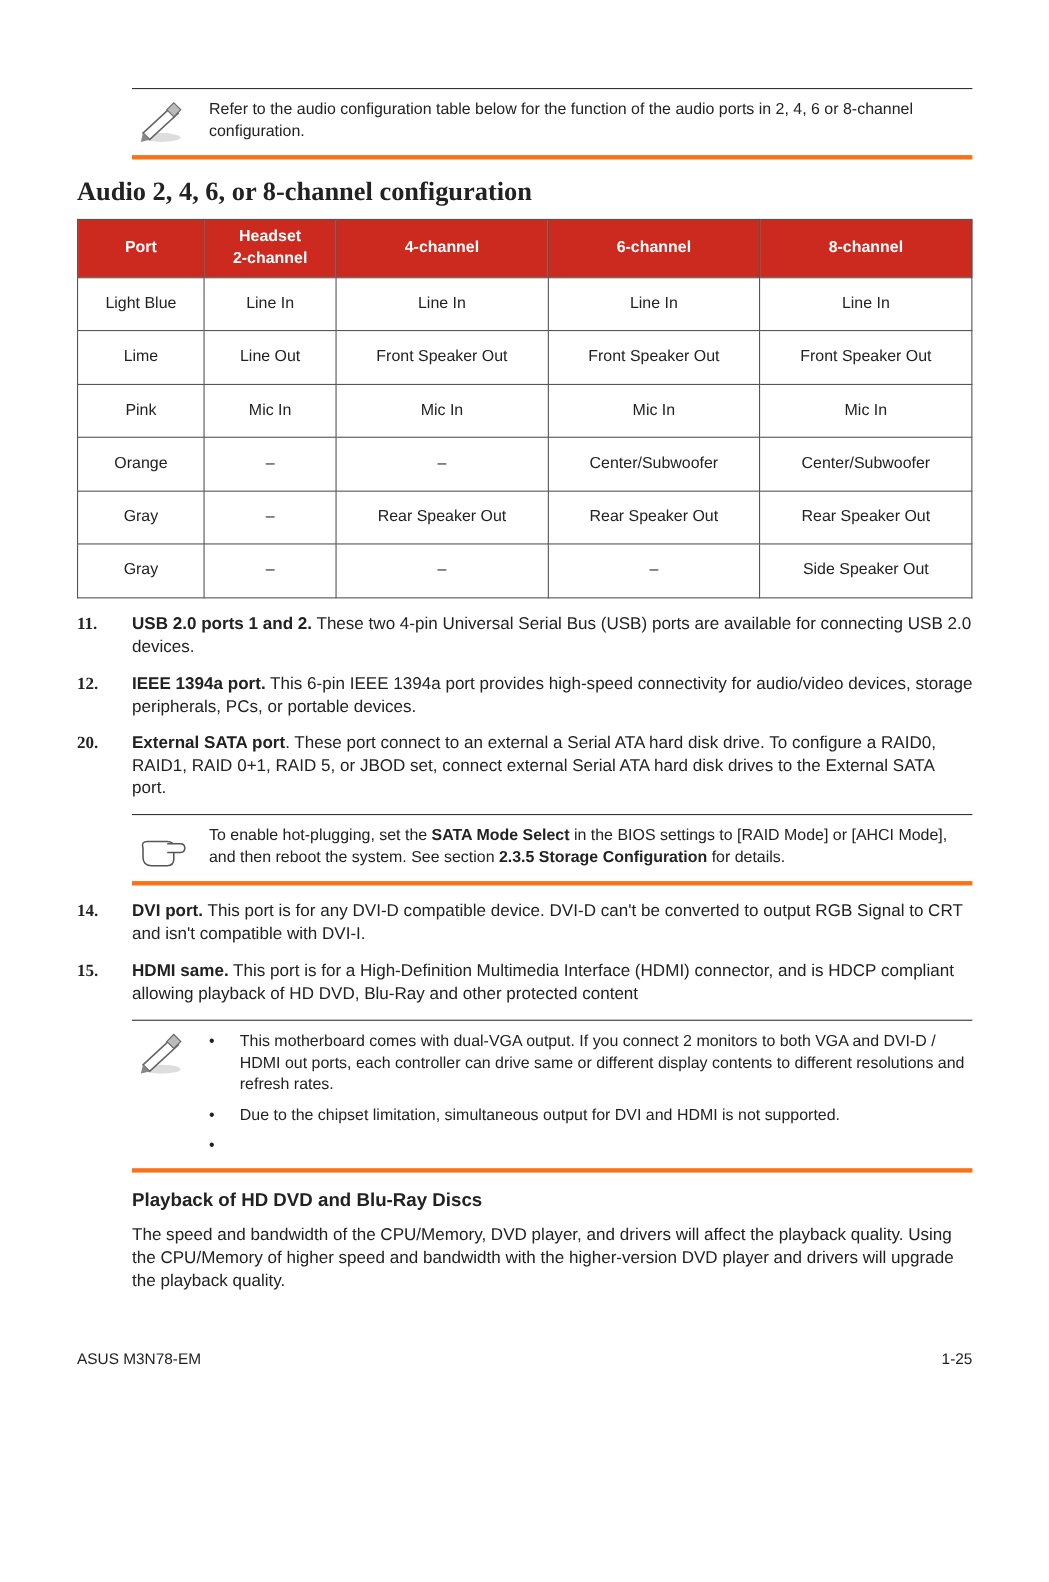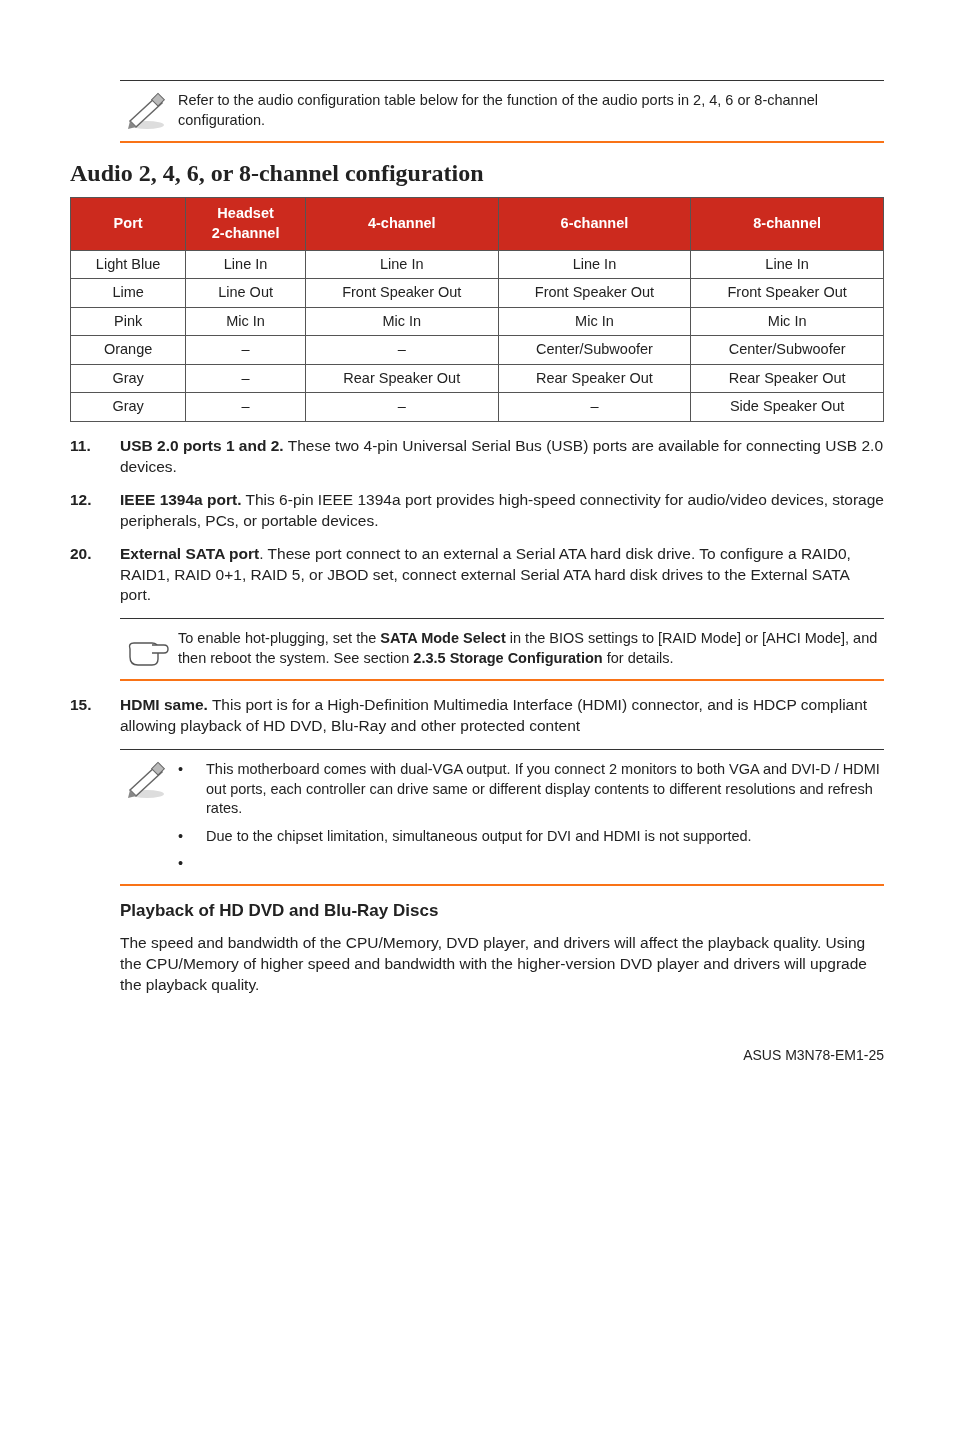--- a/index.html
+++ b/index.html
@@ -9,24 +9,24 @@
     background: #fff;
     width: 954px;
     margin: 0 auto;
     padding: 70px 70px 30px 70px;
     font-size: 15.5px;
     line-height: 1.35;
   }
   .note-block {
     display: flex;
     align-items: flex-start;
-    gap: 8px;
+    gap: 20px;
     margin: 10px 0 14px 50px;
     border-top: 1px solid #333;
-    border-bottom: 2px solid #f97316;
+    border-bottom: 4px solid #f97316;
     padding: 10px 4px;
   }
   .note-block .icon-col {
     flex: 0 0 46px;
     display: flex;
     align-items: center;
     justify-content: center;
   }
   .note-block .text-col { flex: 1; font-size: 14.5px; }
   .note-block ul { list-style: none; padding-left: 0; }
@@ -54,44 +54,45 @@
     background: #cc2a1e;
     color: #fff;
     font-weight: bold;
     padding: 6px 8px;
     border: 1px solid #555;
     text-align: center;
     vertical-align: middle;
   }
   table.audio td {
     border: 1px solid #555;
-    padding: 4px 8px;
+    padding: 14px 8px;
     text-align: center;
   }
   ol.main-list {
     list-style: none;
     padding: 0;
     margin: 0;
   }
   ol.main-list > li {
     display: flex;
     gap: 18px;
     margin-bottom: 12px;
   }
   ol.main-list > li > .num {
     flex: 0 0 32px;
     font-weight: bold;
+    font-family: Liberation Serif, serif;
   }
   ol.main-list > li > .body { flex: 1; }
   .para-indent {
     margin: 0 0 0 50px;
   }
   .footer {
     display: flex;
-    justify-content: flex-end;
+    justify-content: space-between;
     font-size: 14px;
     margin-top: 50px;
   }
   .pencil-icon, .hand-icon { width: 46px; height: 40px; }
 </style>
 </head>
 <body>
 
 <div class="note-block">
   <div class="icon-col">
@@ -190,20 +191,26 @@
       <path d="M6 20 Q4 14 10 14 L28 14 Q34 14 34 20 L34 30 Q34 36 28 36 L14 36 Q6 36 6 28 Z" fill="#fff" stroke="#555" stroke-width="1.4"></path>
       <path d="M28 16 L40 16 Q44 16 44 20 Q44 24 40 24 L28 24" fill="#fff" stroke="#555" stroke-width="1.4"></path>
     </svg>
   </div>
   <div class="text-col">
     <span>To enable hot-plugging, set the </span><strong>SATA Mode Select</strong><span> in the BIOS settings to [RAID Mode] or [AHCI Mode], and then reboot the system. See section </span><strong>2.3.5 Storage Configuration</strong><span> for details.</span>
   </div>
 </div>
 
 <ol class="main-list">
+  <li>
+    <span class="num">14.</span>
+    <span class="body">
+      <strong>DVI port.</strong><span> This port is for any DVI-D compatible device. DVI-D can't be converted to output RGB  Signal to CRT and isn't compatible with DVI-I.</span>
+    </span>
+  </li>
   <li>
     <span class="num">15.</span>
     <span class="body">
       <strong>HDMI same.</strong><span> This port is for a High-Definition Multimedia Interface (HDMI) connector, and is HDCP compliant allowing playback of HD DVD, Blu-Ray and other protected content</span>
     </span>
   </li>
 </ol>
 
 <div class="note-block">
   <div class="icon-col">

